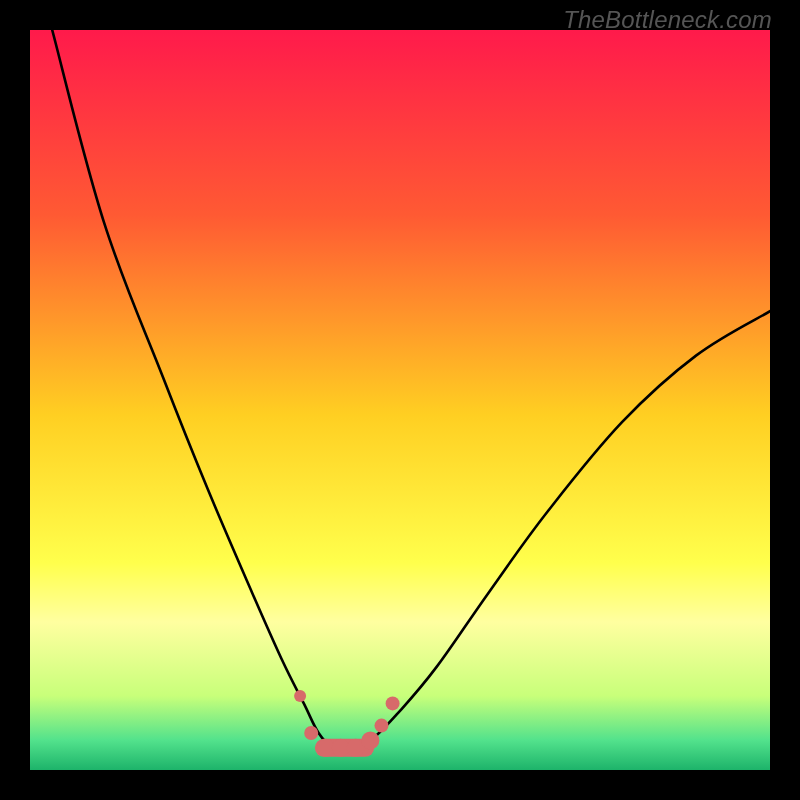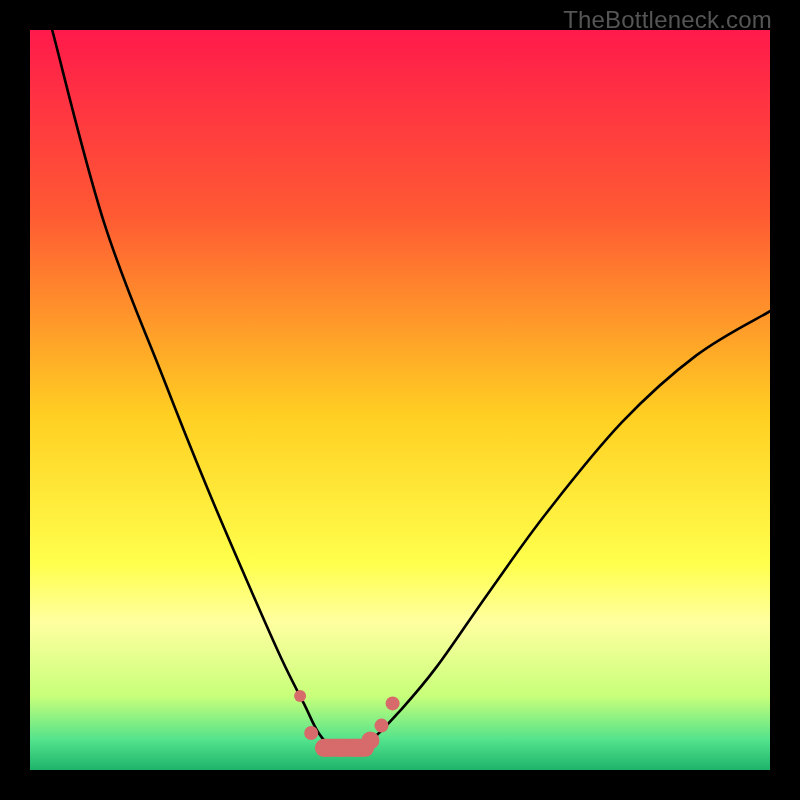--- a/index.html
+++ b/index.html
@@ -11,20 +11,21 @@
     overflow: hidden;
     font-family: Arial, Helvetica, sans-serif;
   }
   .frame {
     position: absolute;
     left: 0;
     top: 0;
     width: 800px;
     height: 800px;
     background: #000;
+    font-style: italic;
   }
   .plot {
     position: absolute;
     left: 30px;
     top: 30px;
     width: 740px;
     height: 740px;
     overflow: hidden;
   }
   .gradient {

